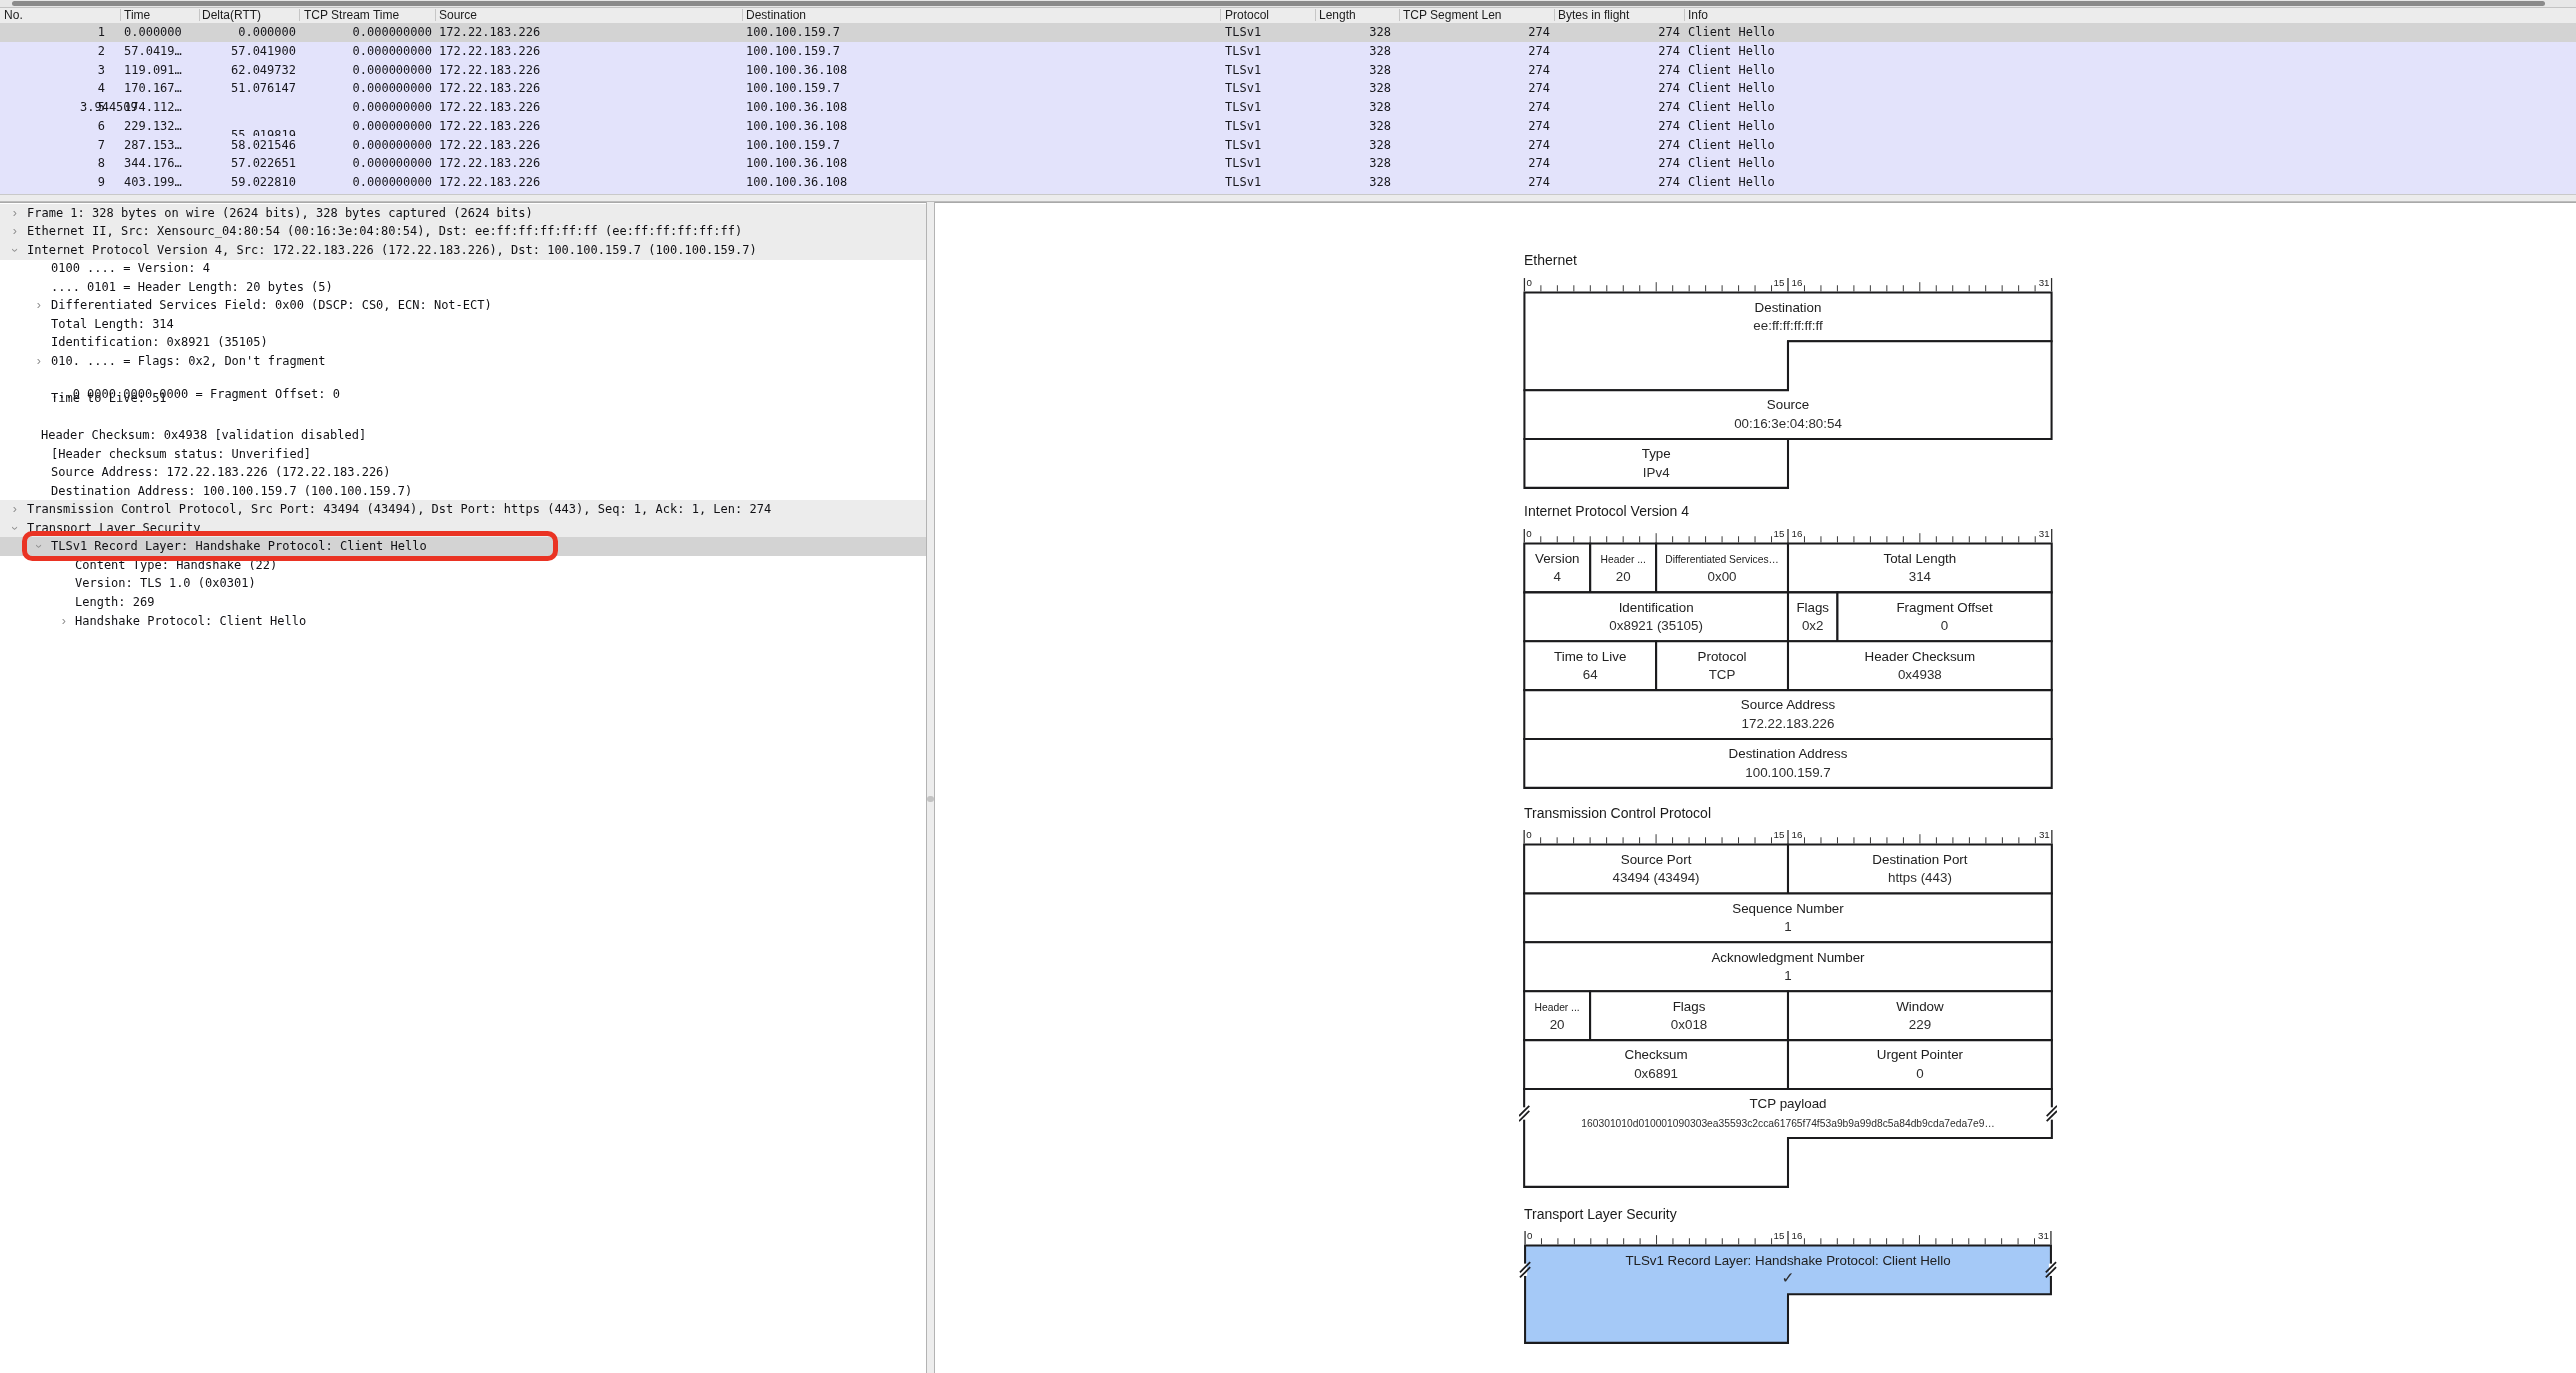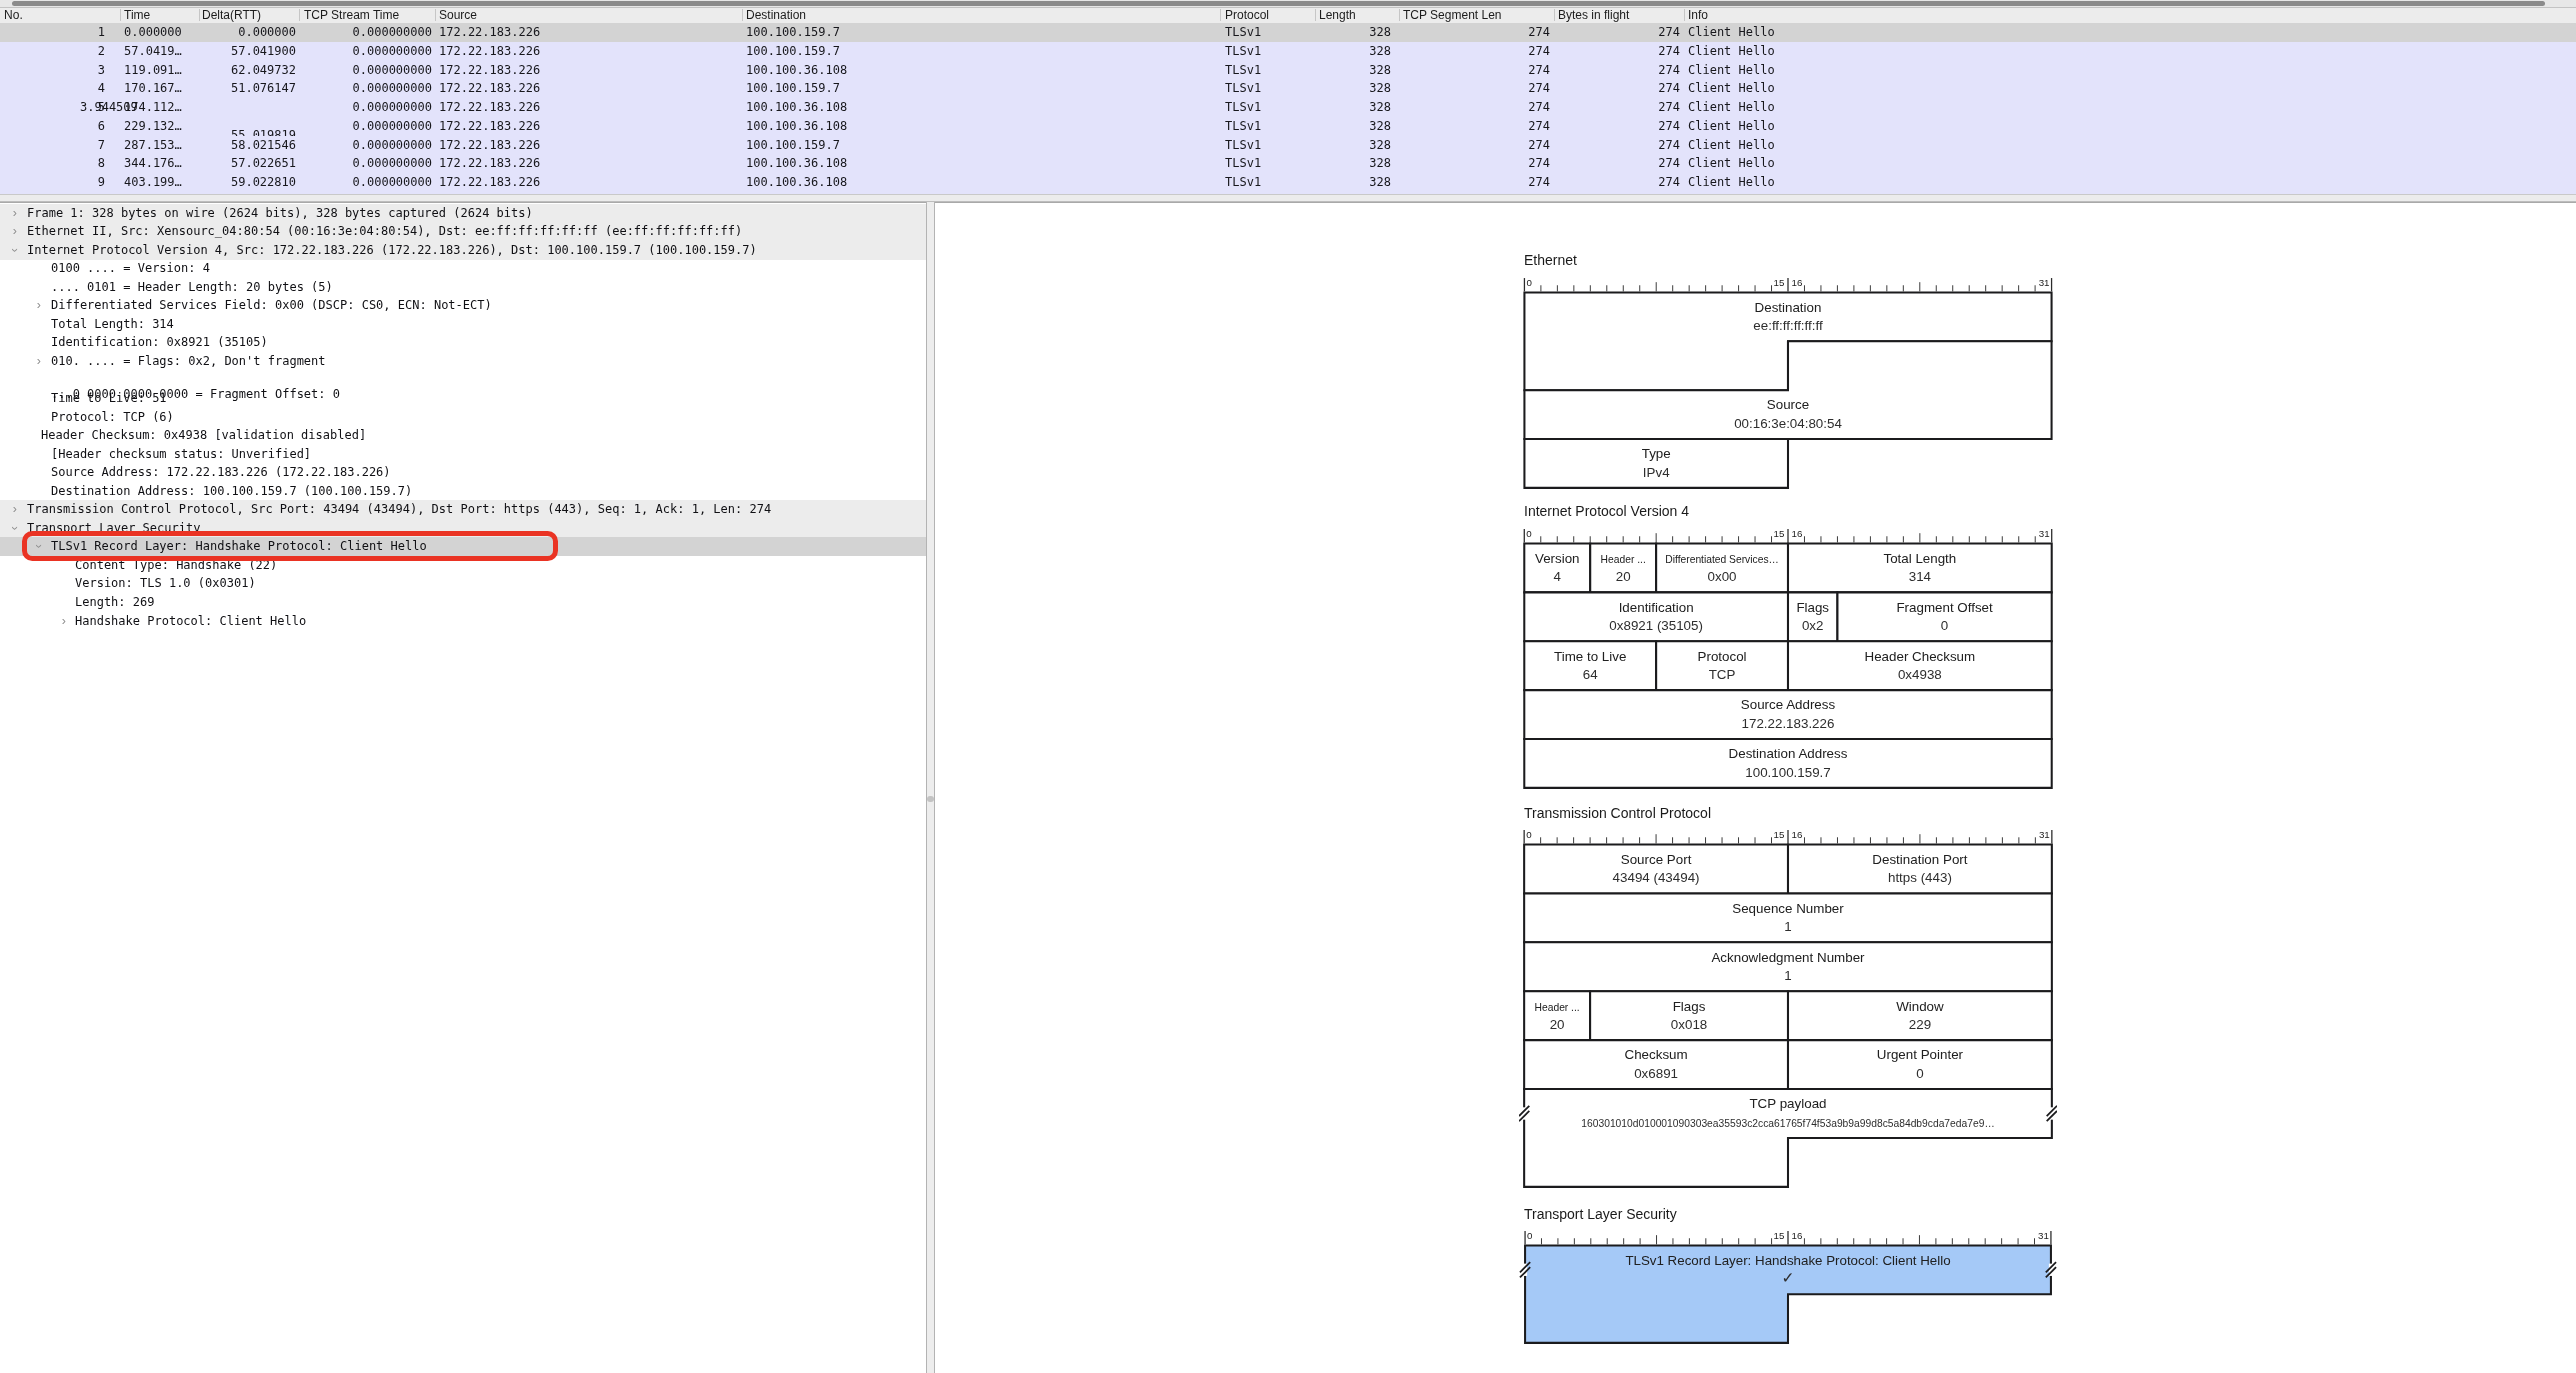--- a/index.html
+++ b/index.html
@@ -207,21 +207,20 @@
     <div class="trow hl" style="top: 19px;"><span class="chev" style="left: 7.2px;">›</span><span class="ttext" style="left: 27px;">Ethernet II, Src: Xensourc_04:80:54 (00:16:3e:04:80:54), Dst: ee:ff:ff:ff:ff:ff (ee:ff:ff:ff:ff:ff)</span></div>
     <div class="trow hl" style="top: 38px;"><span class="chev open" style="left: 7.2px;">›</span><span class="ttext" style="left: 27px;">Internet Protocol Version 4, Src: 172.22.183.226 (172.22.183.226), Dst: 100.100.159.7 (100.100.159.7)</span></div>
     <div class="trow" style="top: 56px;"><span class="ttext" style="left: 51px;">0100 .... = Version: 4</span></div>
     <div class="trow" style="top: 75px;"><span class="ttext" style="left: 51px;">.... 0101 = Header Length: 20 bytes (5)</span></div>
     <div class="trow" style="top: 93px;"><span class="chev" style="left: 31px;">›</span><span class="ttext" style="left: 51px;">Differentiated Services Field: 0x00 (DSCP: CS0, ECN: Not-ECT)</span></div>
     <div class="trow" style="top: 112px;"><span class="ttext" style="left: 51px;">Total Length: 314</span></div>
     <div class="trow" style="top: 130px;"><span class="ttext" style="left: 51px;">Identification: 0x8921 (35105)</span></div>
     <div class="trow" style="top: 149px;"><span class="chev" style="left: 31px;">›</span><span class="ttext" style="left: 51px;">010. .... = Flags: 0x2, Don't fragment</span></div>
     <div class="trow" style="top: 182px;"><span class="ttext" style="left: 51px;">...0 0000 0000 0000 = Fragment Offset: 0</span></div>
     <div class="trow" style="top: 186px;"><span class="ttext" style="left: 51px;">Time to Live: 51</span></div>
-    <div class="trow" style="top: 205px;"><span class="ttext" style="left: 51px;">Protocol: TCP (6)</span></div>
     <div class="trow" style="top: 223px;"><span class="ttext" style="left: 41px;">Header Checksum: 0x4938 [validation disabled]</span></div>
     <div class="trow" style="top: 242px; text-decoration: underline;"><span class="ttext" style="left: 51px;">[Header checksum status: Unverified]</span></div>
     <div class="trow" style="top: 260px;"><span class="ttext" style="left: 51px;">Source Address: 172.22.183.226 (172.22.183.226)</span></div>
     <div class="trow" style="top: 279px;"><span class="ttext" style="left: 51px;">Destination Address: 100.100.159.7 (100.100.159.7)</span></div>
     <div class="trow hl" style="top: 297px;"><span class="chev" style="left: 7.2px;">›</span><span class="ttext" style="left: 27px;">Transmission Control Protocol, Src Port: 43494 (43494), Dst Port: https (443), Seq: 1, Ack: 1, Len: 274</span></div>
     <div class="trow hl" style="top: 316px;"><span class="chev open" style="left: 7.2px;">›</span><span class="ttext" style="left: 27px;">Transport Layer Security</span></div>
     <div class="trow sel" style="top: 334px;"><span class="chev open" style="left: 31px;">›</span><span class="ttext" style="left: 51px;">TLSv1 Record Layer: Handshake Protocol: Client Hello</span></div>
     <div class="trow" style="top: 353px;"><span class="ttext" style="left: 75px;">Content Type: Handshake (22)</span></div>
     <div class="trow" style="top: 371px;"><span class="ttext" style="left: 75px;">Version: TLS 1.0 (0x0301)</span></div>
     <div class="trow" style="top: 390px;"><span class="ttext" style="left: 75px;">Length: 269</span></div>

